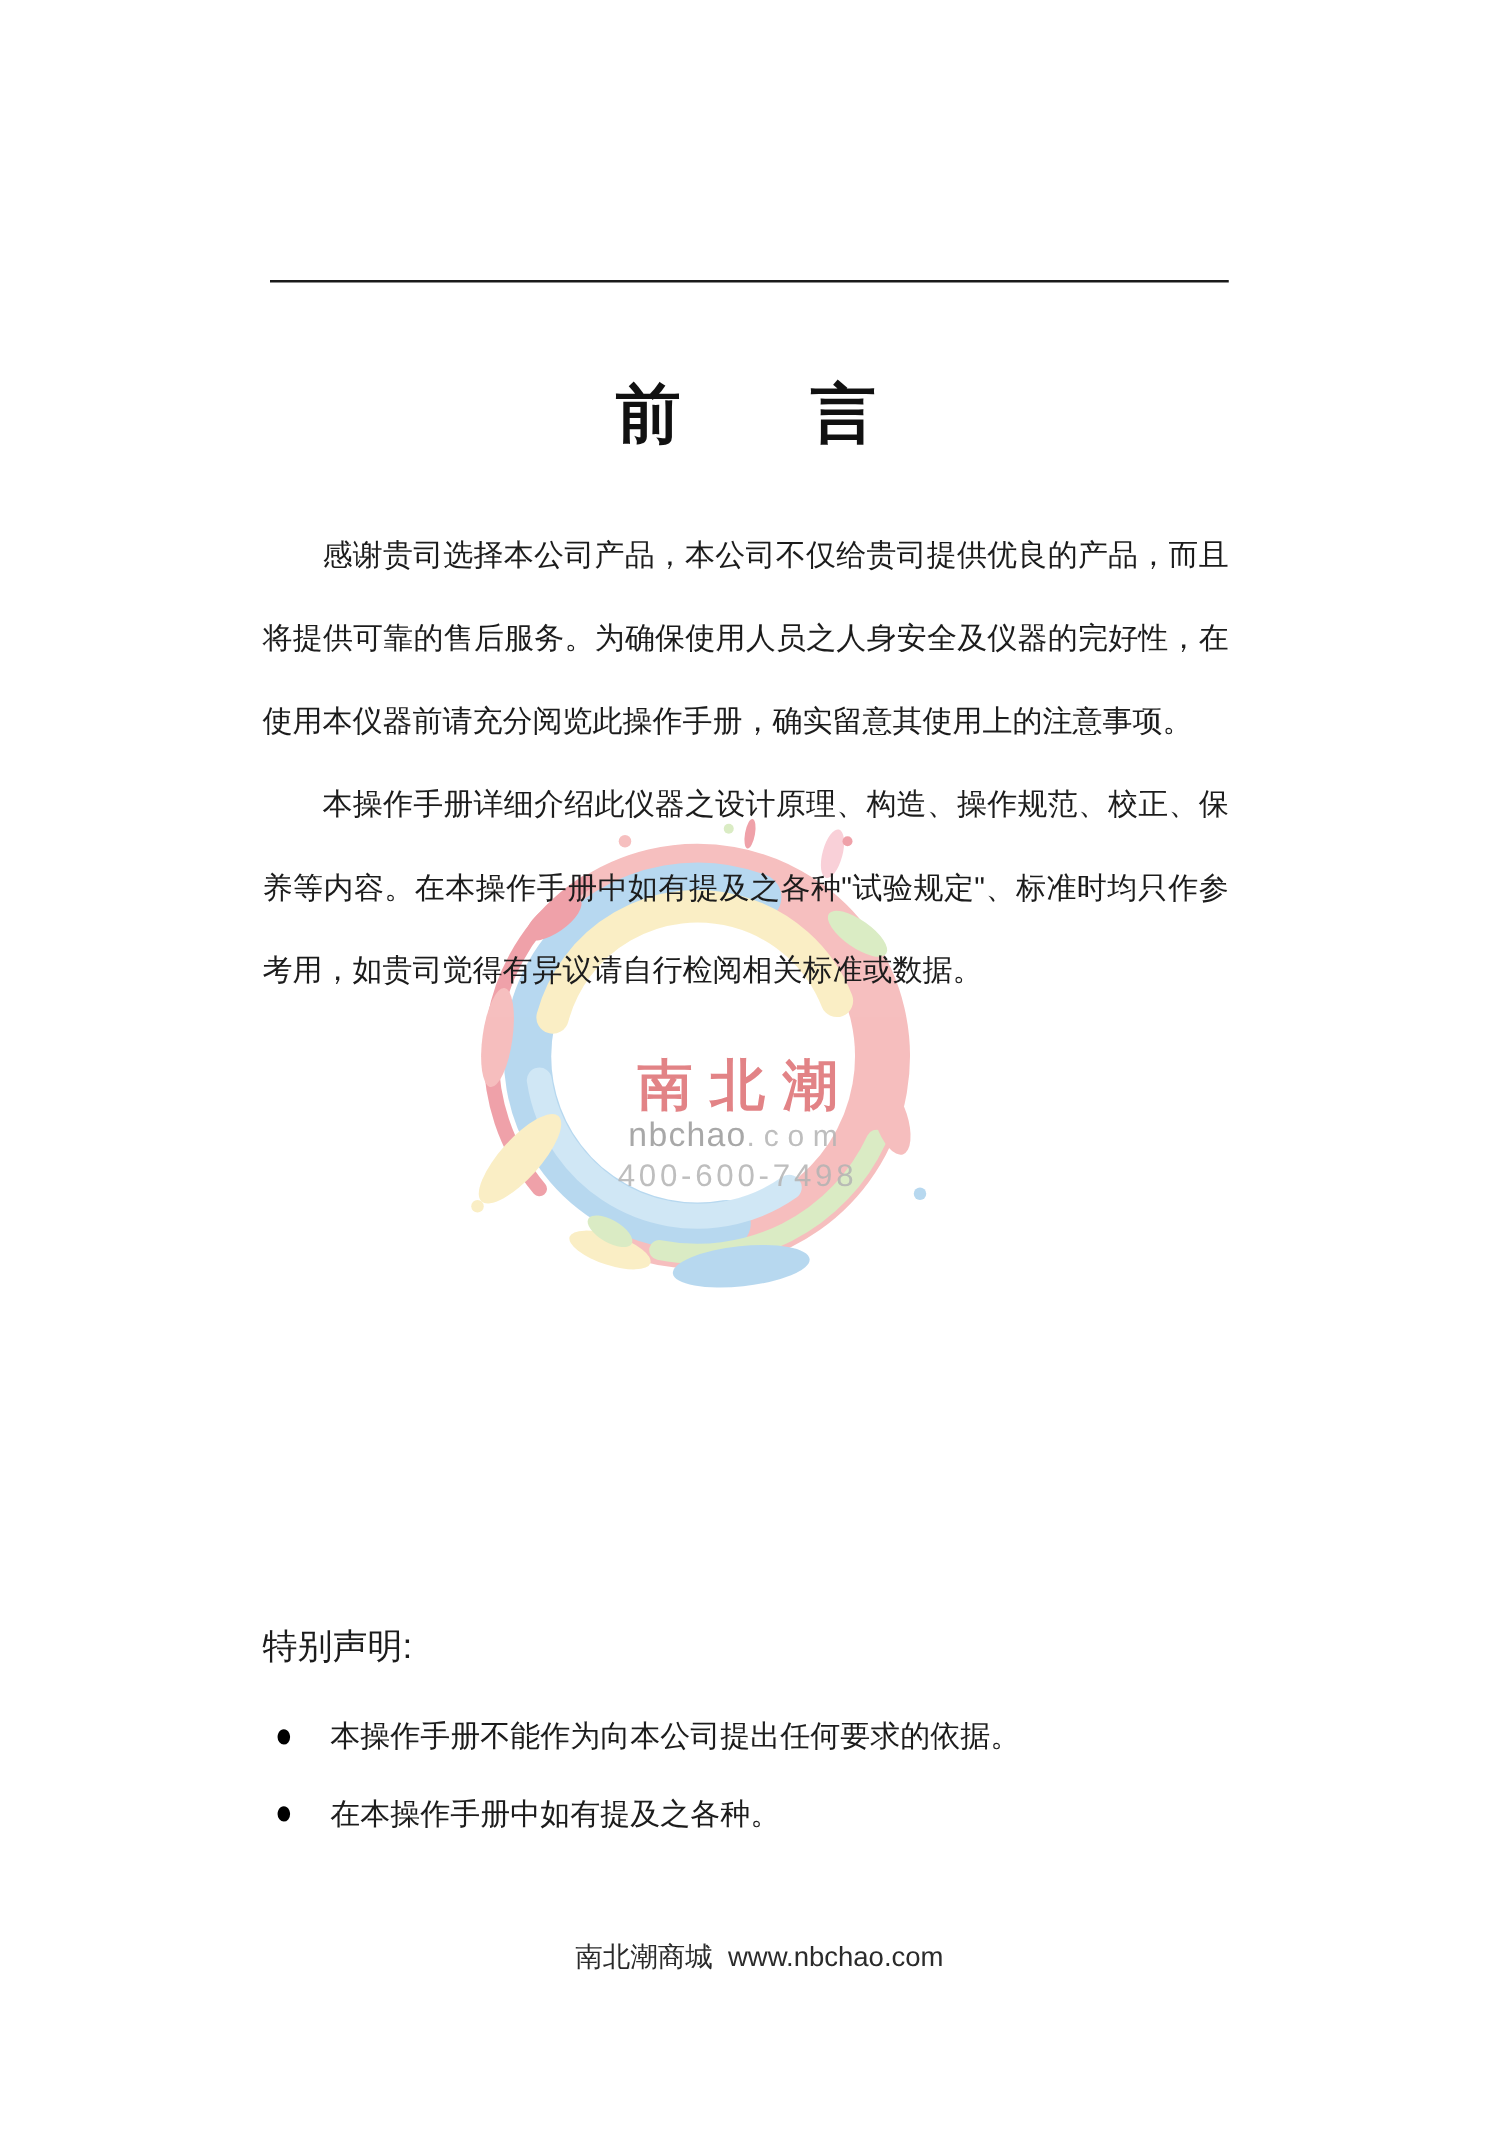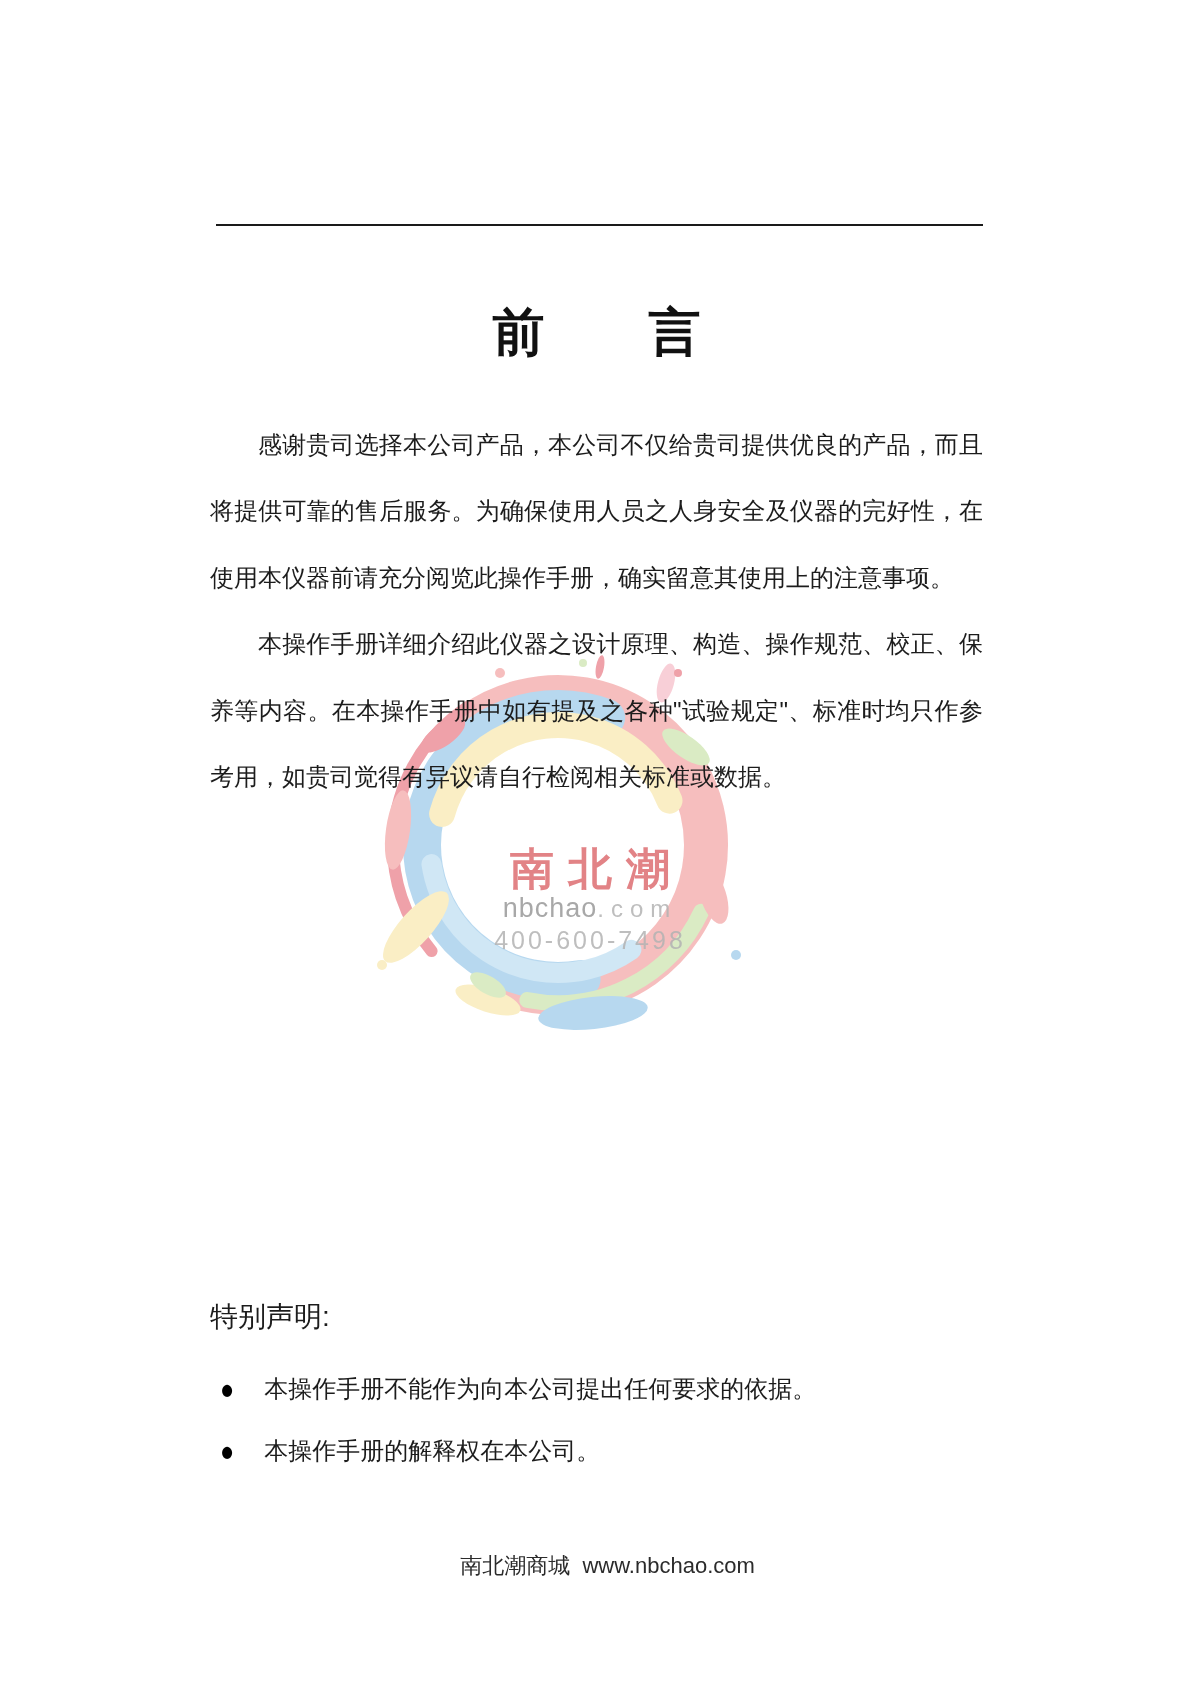--- a/index.html
+++ b/index.html
@@ -155,19 +155,19 @@
   </div>
 
   <div class="stmt-heading">特别声明:</div>
   <div class="stmt-list">
     <div class="stmt-item">
       <span class="bullet">●</span>
       <span>本操作手册不能作为向本公司提出任何要求的依据。</span>
     </div>
     <div class="stmt-item">
       <span class="bullet">●</span>
-      <span>本操作手册的解释权在本公司。</span>
+      <span>在本操作手册中如有提及之各种。</span>
     </div>
   </div>
 
   <div class="footer">南北潮商城  www.nbchao.com</div>
 
 </div>
 
 </body></html>

